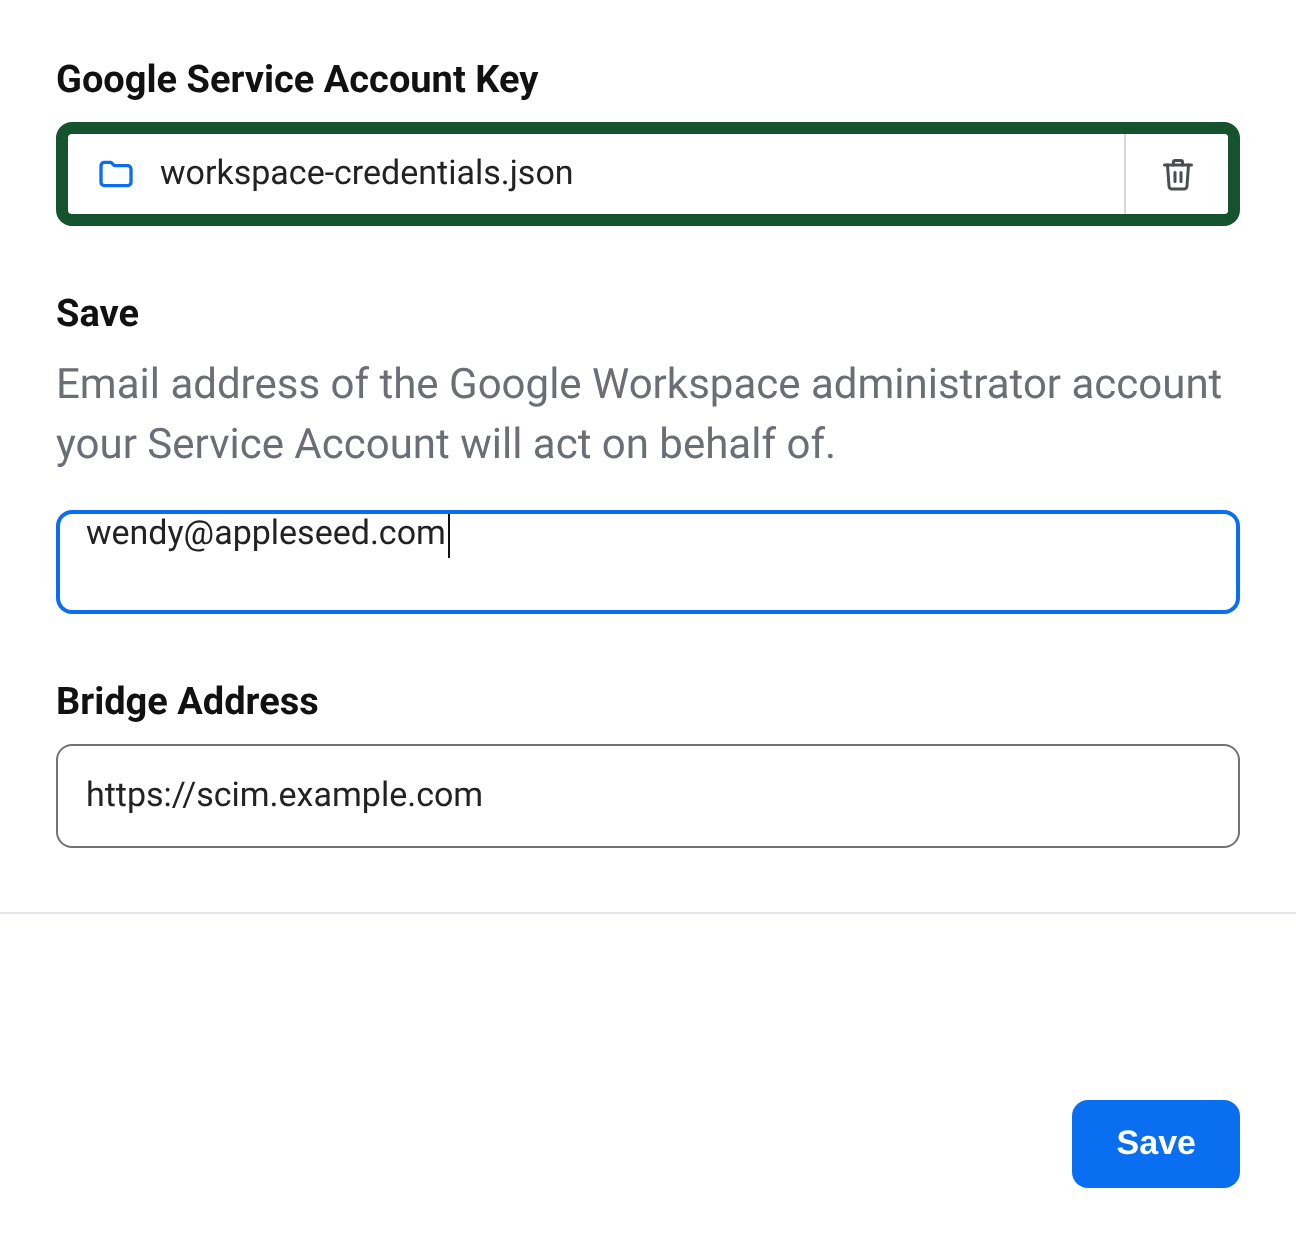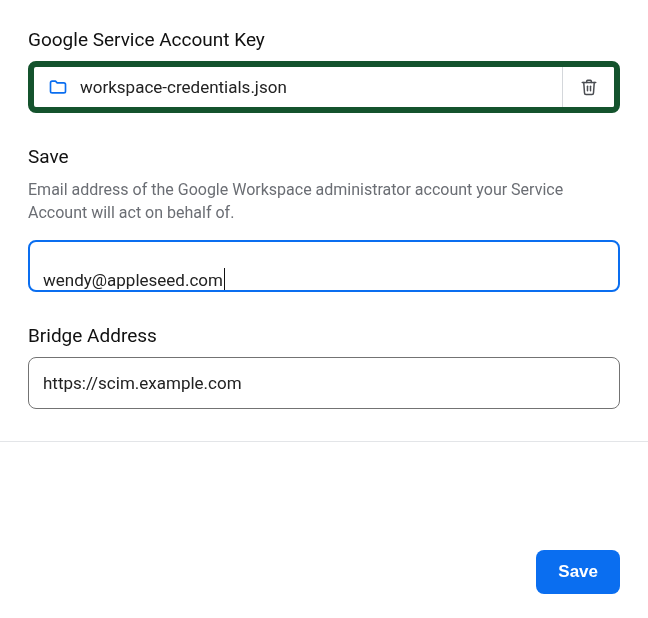--- a/index.html
+++ b/index.html
@@ -8,26 +8,26 @@
       background: #fff;
       width: 648px;
       height: 618px;
       padding: 28px 28px 0 28px;
       color: #1a1a1a;
       position: relative;
     }
     .section { margin-bottom: 32px; }
     .label {
       font-size: 19px;
-      font-weight: 400;
+      font-weight: 700;
       margin-bottom: 10px;
       color: #111;
     }
     .subtext {
-      font-size: 16px;
+      font-size: 21px;
       color: #6b6e74;
       line-height: 1.45;
       margin-bottom: 16px;
     }
     .file-row {
       display: flex;
       border: 6px solid #14532d;
       border-radius: 8px;
       overflow: hidden;
       align-items: stretch;
@@ -124,21 +124,21 @@
           <path d="M9 6V4a1 1 0 0 1 1-1h4a1 1 0 0 1 1 1v2"></path>
         </svg>
       </span>
     </div>
   </div>
 </div>
 
 <div class="section">
   <div class="label">Save</div>
   <div class="subtext">Email address of the Google Workspace administrator account your Service Account will act on behalf of.</div>
-  <div class="text-input focused" style="display:flex;align-items:flex-end;">
+  <div class="text-input focused" style="display:flex;align-items:flex-start;">
     <span>wendy@appleseed.com</span>
       <span class="caret"></span>
   </div>
 </div>
 
 <div class="section">
   <div class="label">Bridge Address</div>
   <input type="text" class="text-input" value="https://scim.example.com" style="">
 </div>
 

